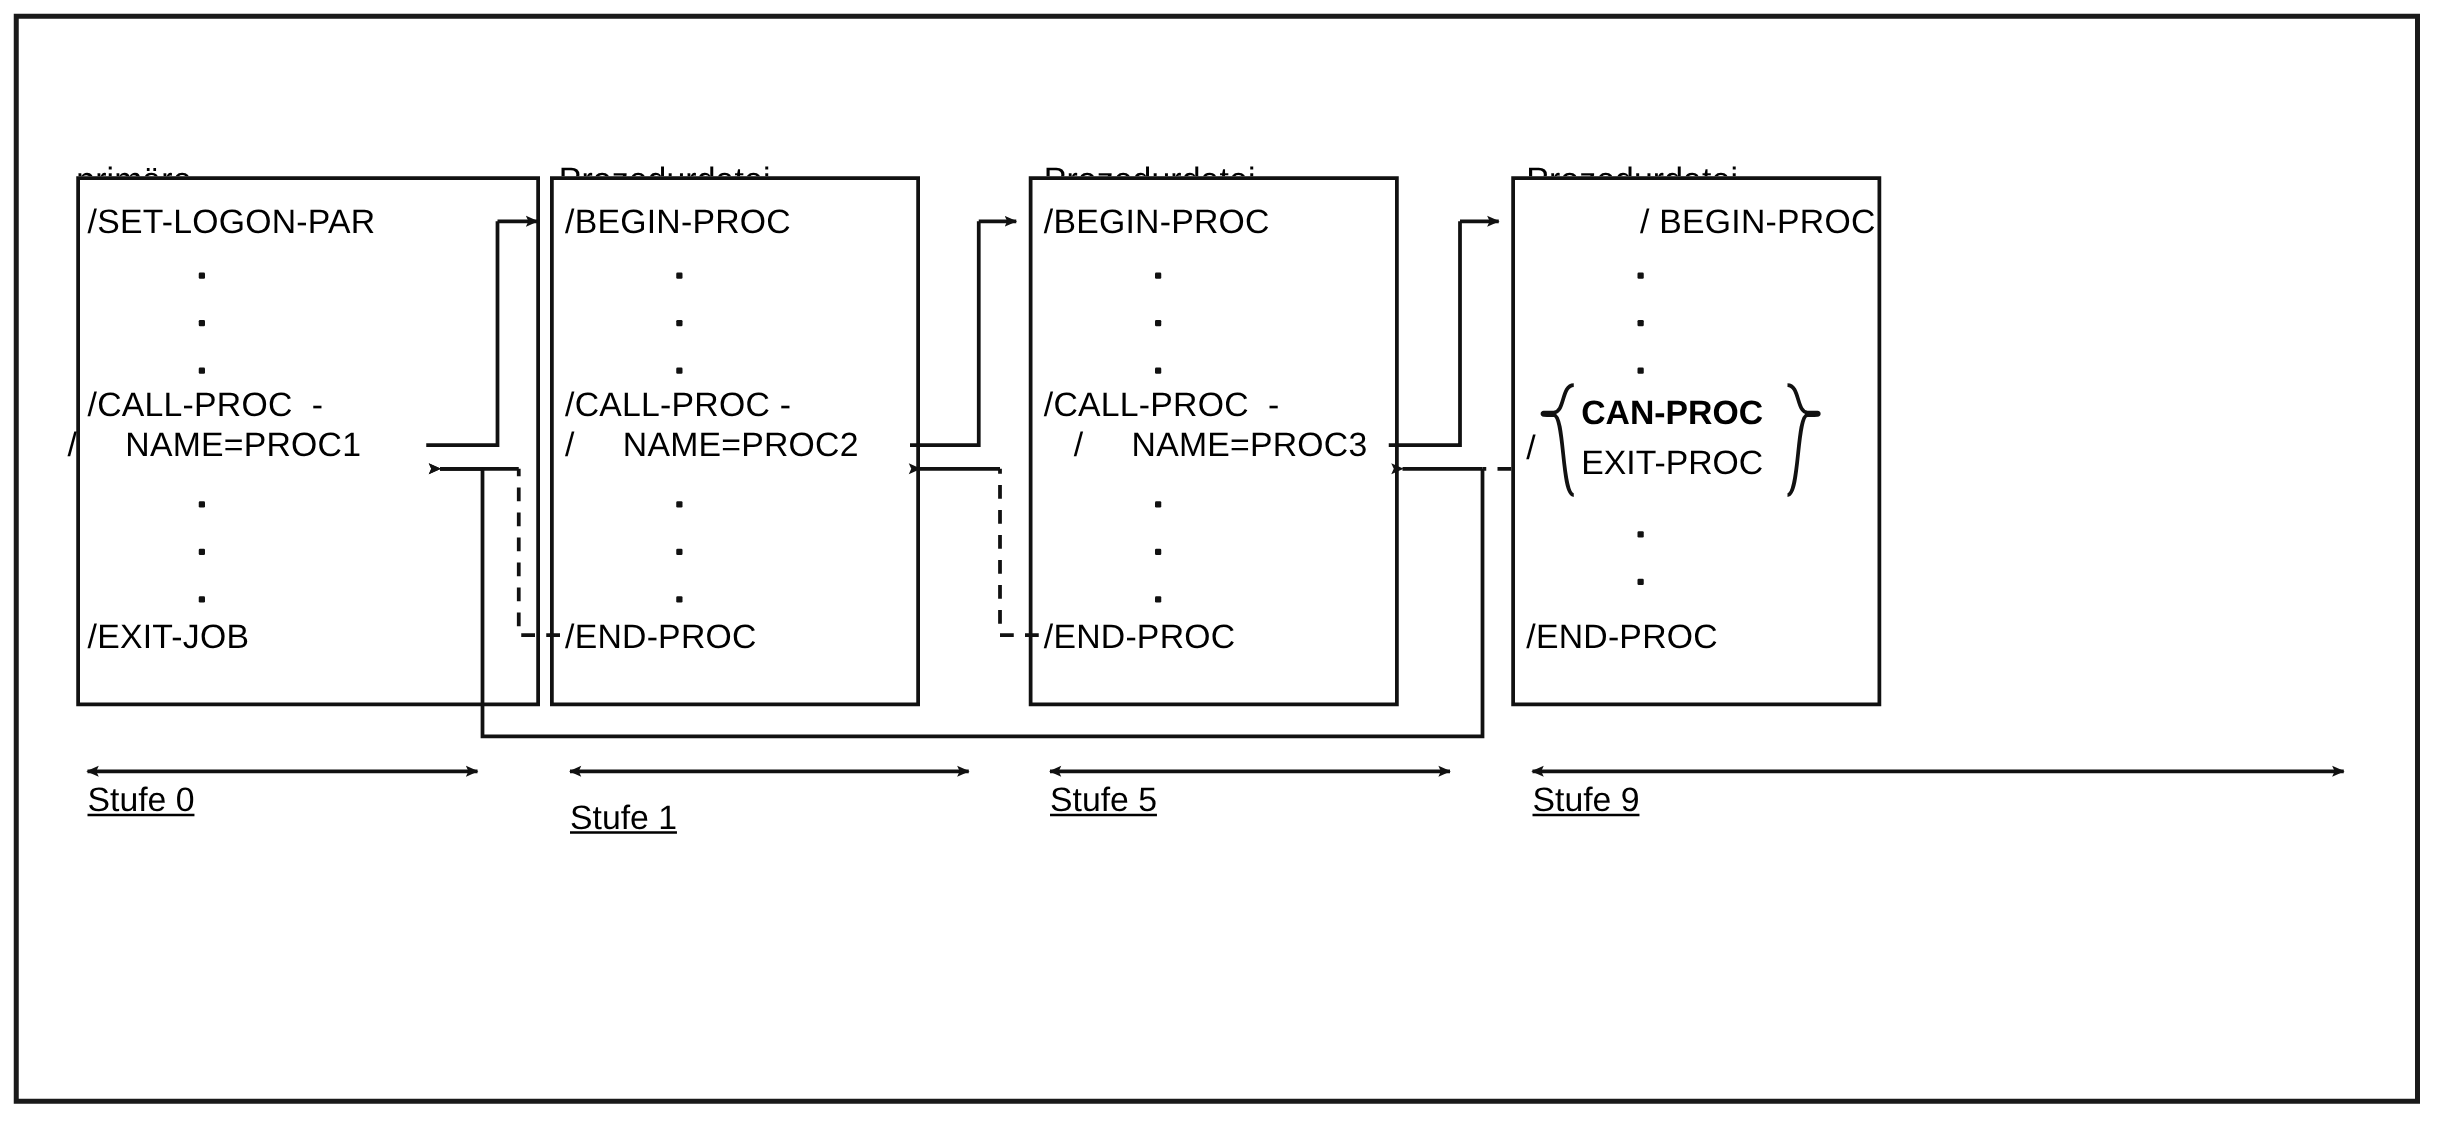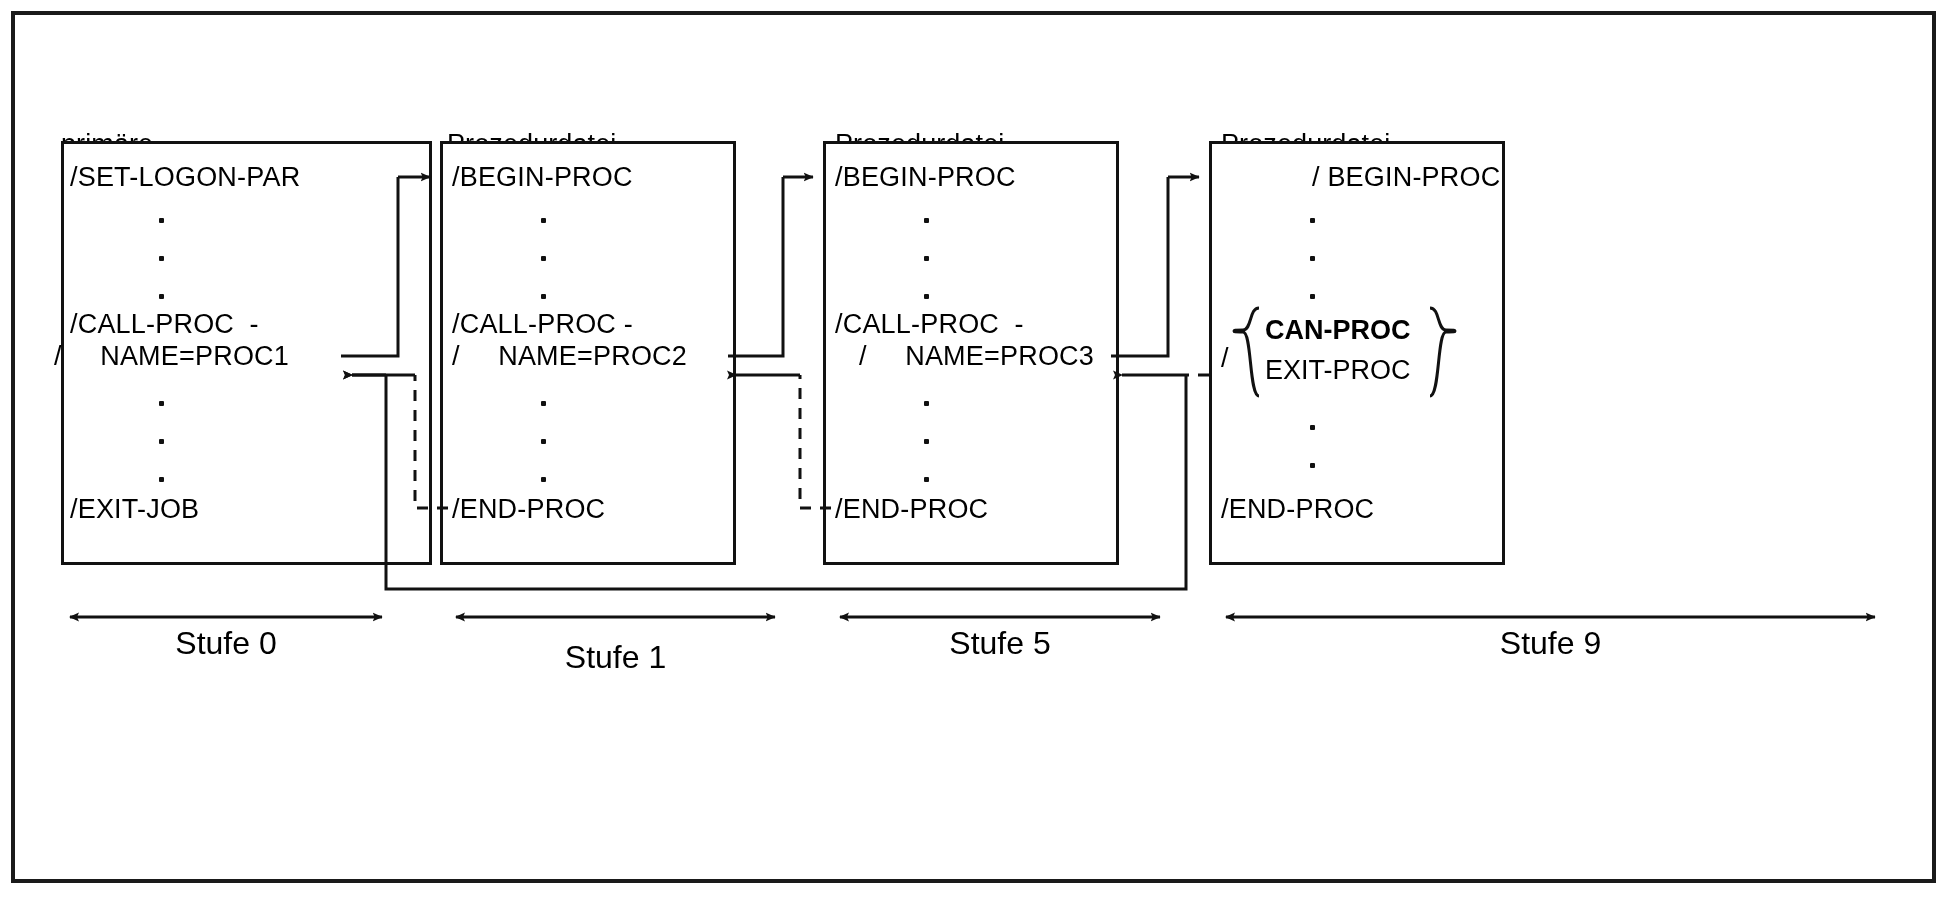--- a/index.html
+++ b/index.html
@@ -51,23 +51,24 @@
   .dot{
     position:absolute;
     width:5px;height:5px;
     background:#111;
     border-radius:1px;
   }
 
   
   .stufe-label{
     position:absolute;
-    font-size:32px;
-    text-align:center;
-    white-space:pre;
+    font-size:27px;
+    text-align:left;
+    white-space:pre;
+    text-decoration:underline;
   }
 
   
   .brace-text{
     position:absolute;
     font-size:27px;
     line-height:40px;
     white-space:pre;
   }
 </style>

